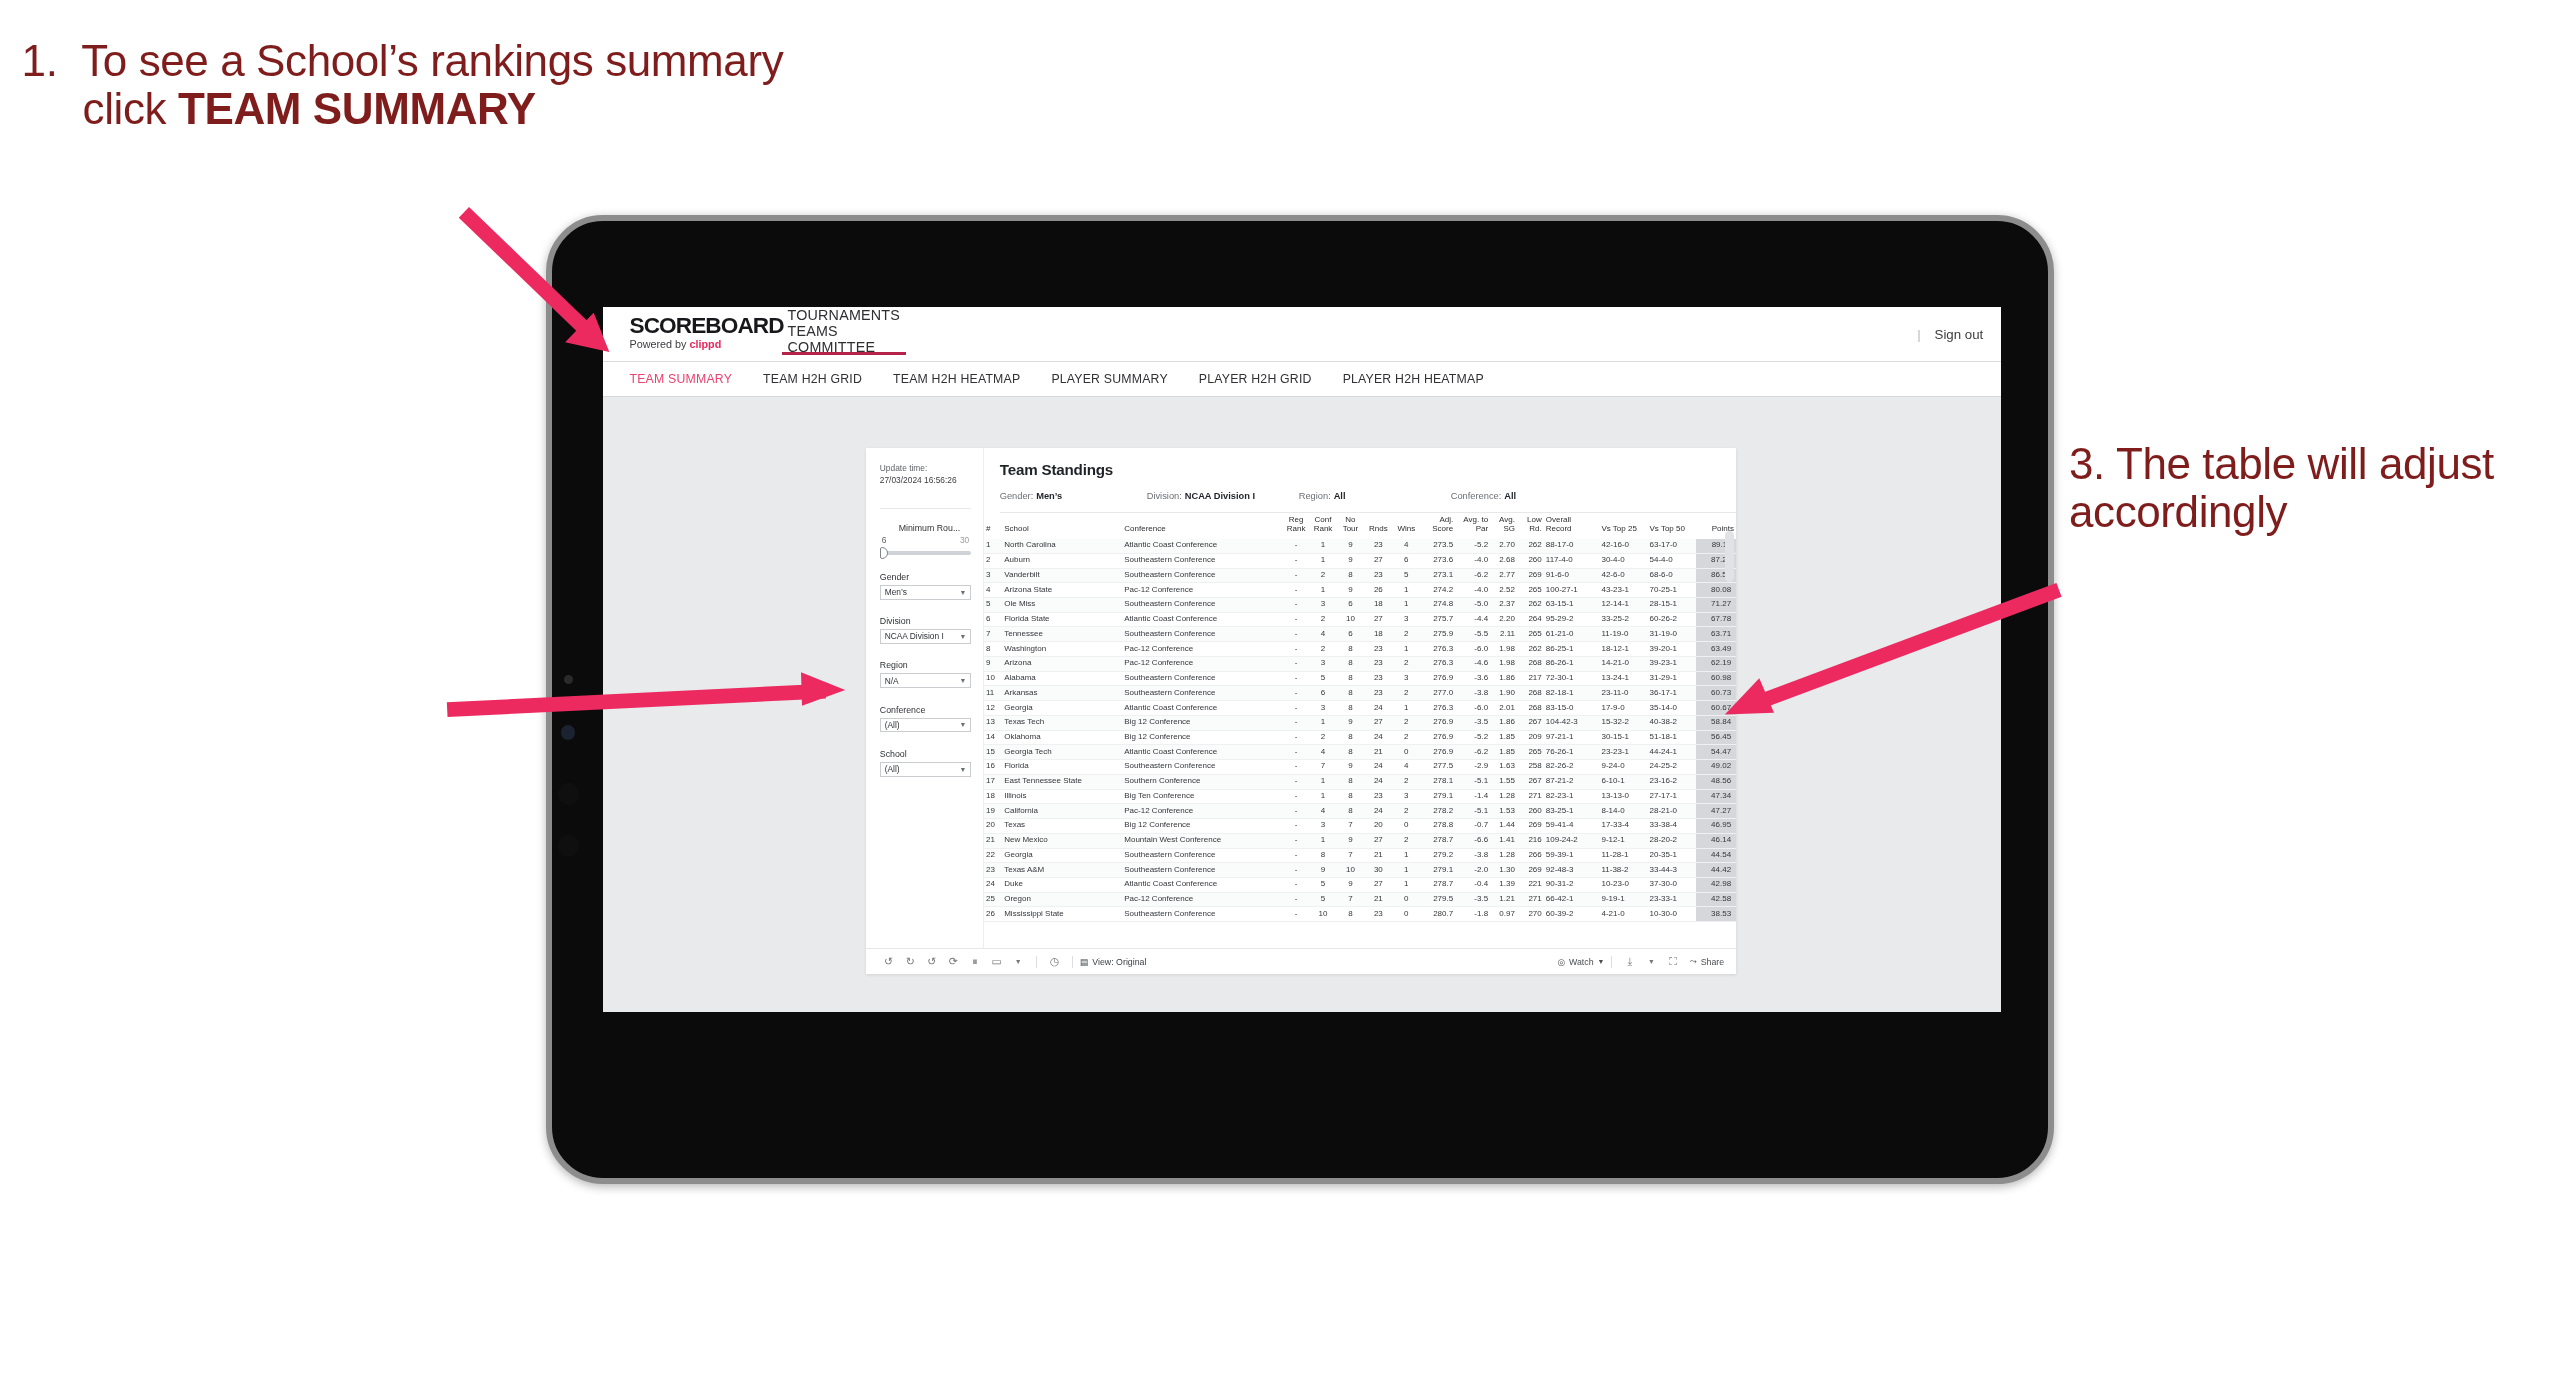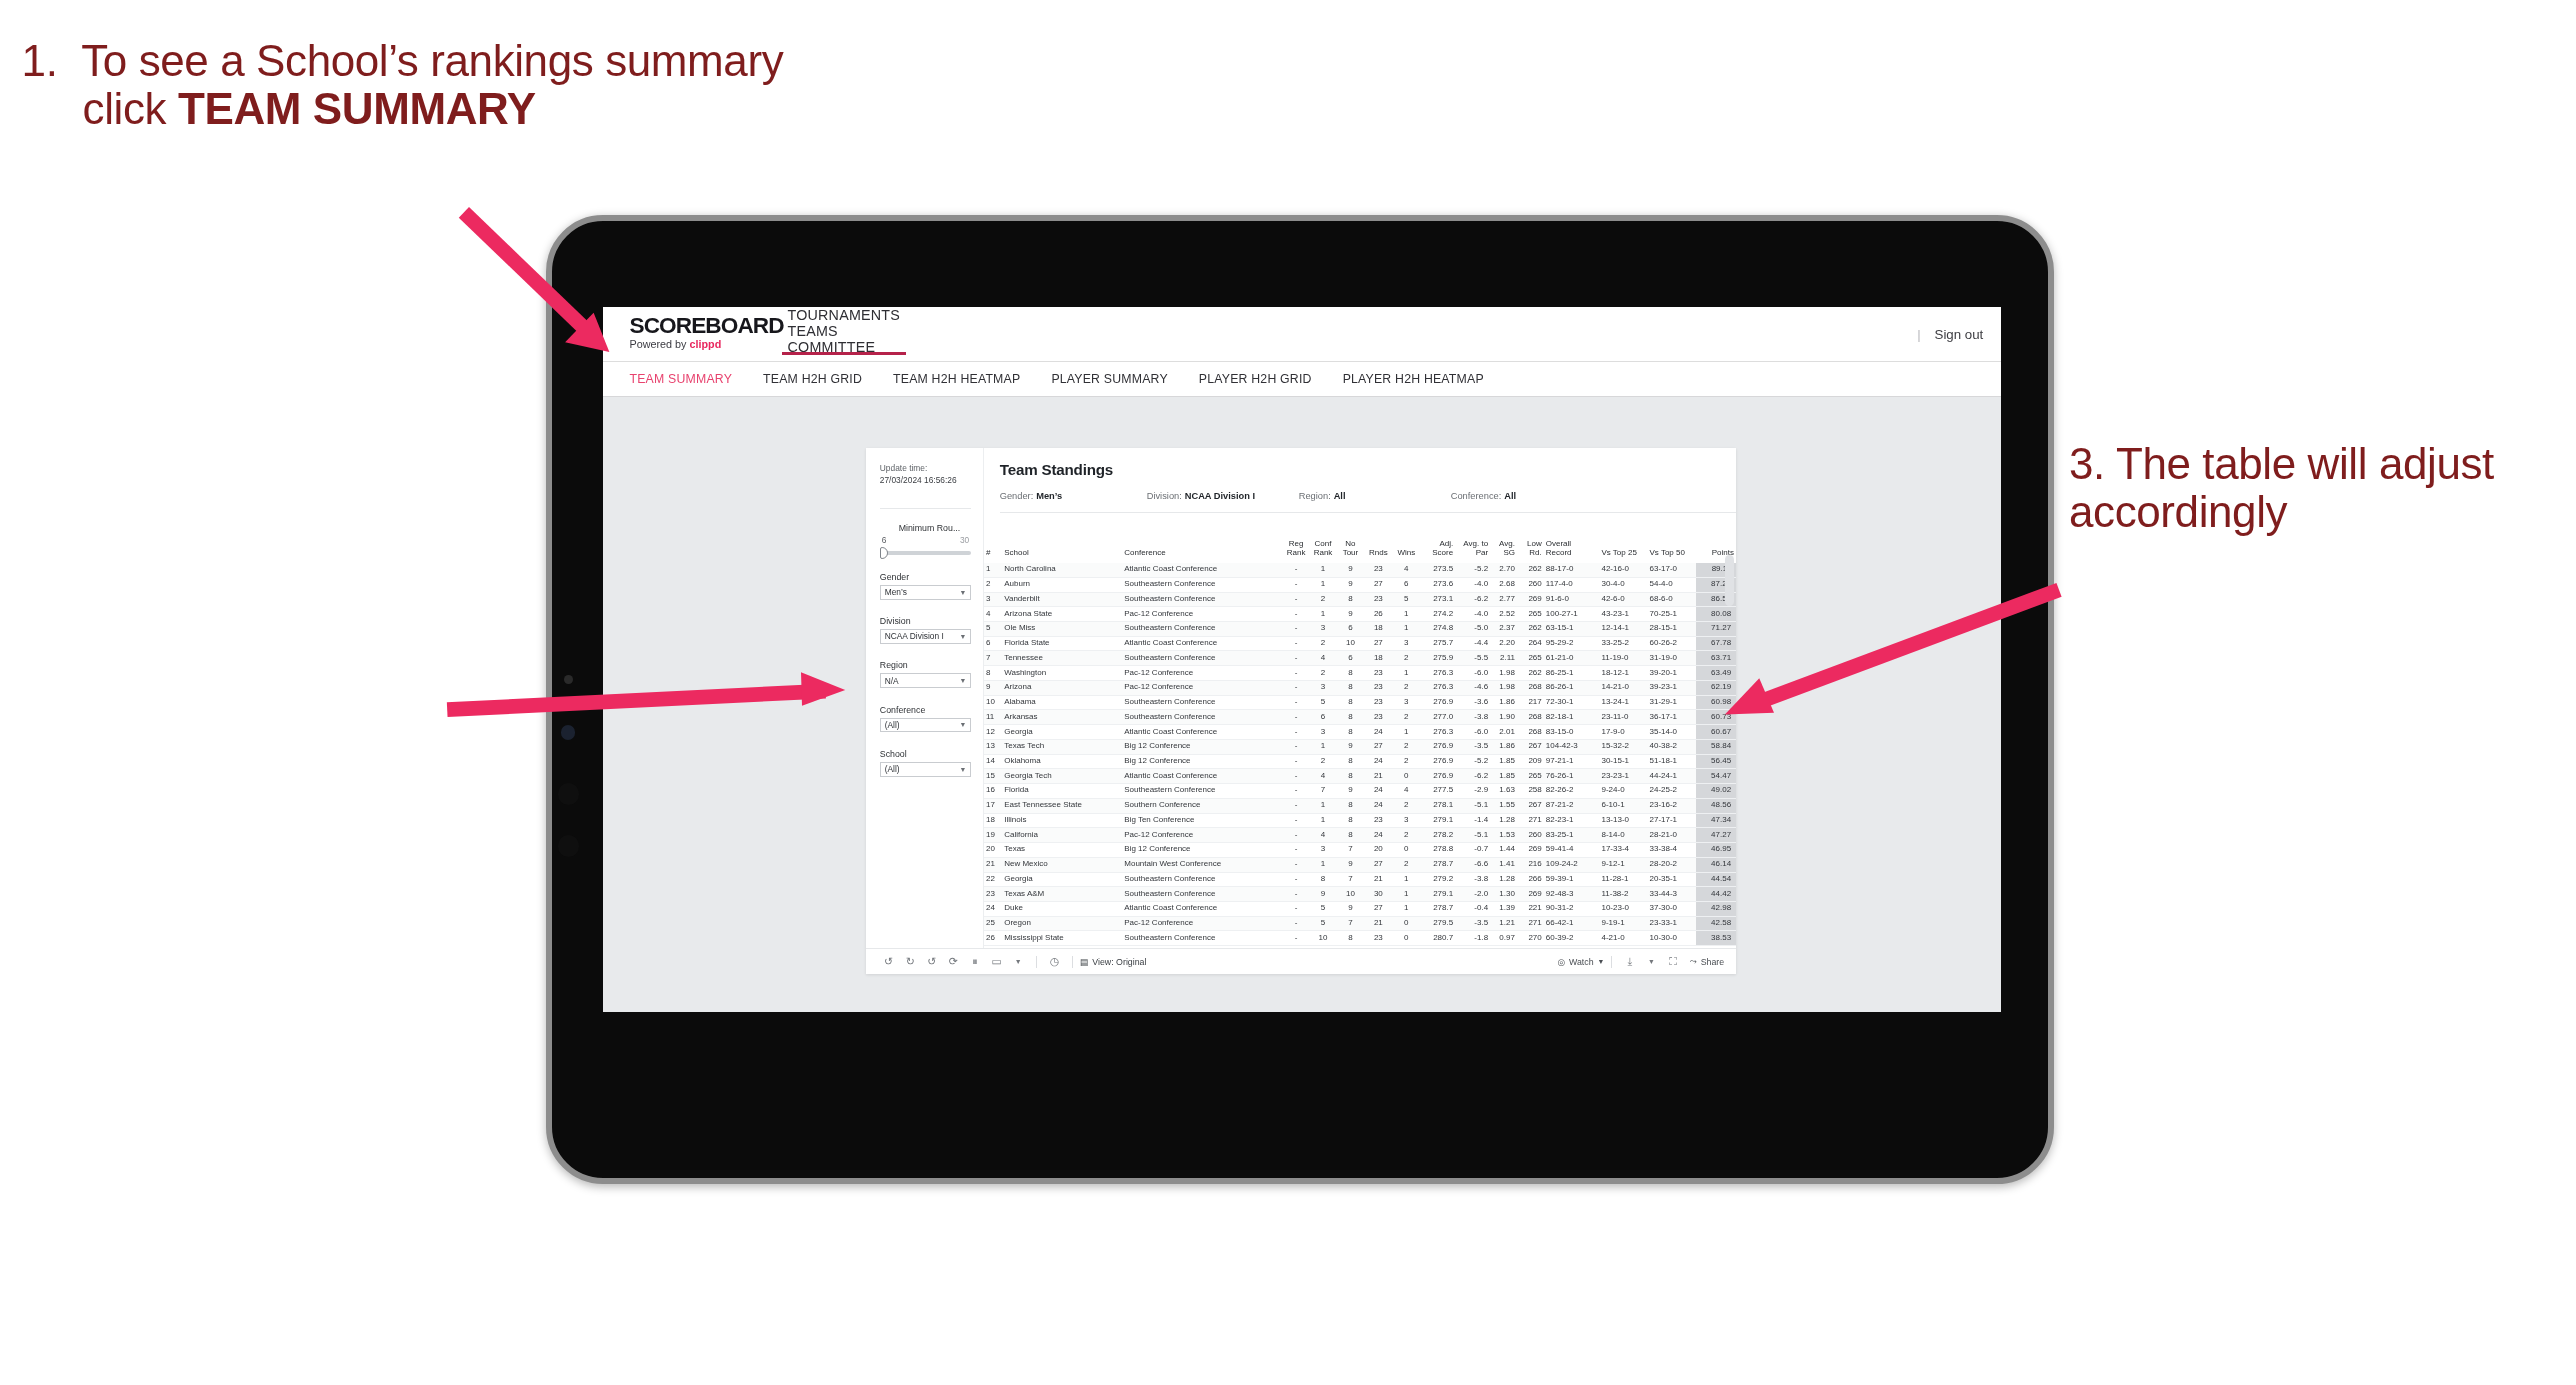--- a/index.html
+++ b/index.html
@@ -129,21 +129,21 @@
   .knob { position: absolute; left: 0; top: -3.9px; width: 7.9px; height: 11.8px; background: #fff; border: 1.4px solid #7f848a; border-radius: 2px 5.9px 5.9px 2px; }
   .fgroup { margin-top: 16.7px; }
   .fsel {
     height: 14.7px; border: 1px solid #c9ccd0; background: #fff;
     display: flex; align-items: center; justify-content: space-between;
     padding: 0 3.9px 0 3.9px; font-size: 8.4px; color: #2f3237;
   }
   .fsel .car { font-size: 6.9px; color: #6b6f74; }
 
   
-  #panel { flex: 1; display: flex; flex-direction: column; min-width: 0; gap: 24px; }
+  #panel { flex: 1; display: flex; flex-direction: column; min-width: 0; }
   #panel-head { padding: 12.8px 0 0 15.7px; }
   #viz-title { font-size: 15.2px; font-weight: bold; color: #1f2328; letter-spacing: -0.2px; }
   #meta-row { display: flex; margin-top: 12.8px; font-size: 9.3px; }
   #meta-row .mi { display: flex; gap: 2.9px; }
   #meta-row .mk { color: #6b6f74; }
   #meta-row .mv { color: #1f2328; font-weight: bold; }
   .mi.m0 { width: 147px; } .mi.m1 { width: 152px; } .mi.m2 { width: 152px; }
   #head-rule { height: 1px; background: #e6e8ea; margin-top: 11.8px; }
 
   

